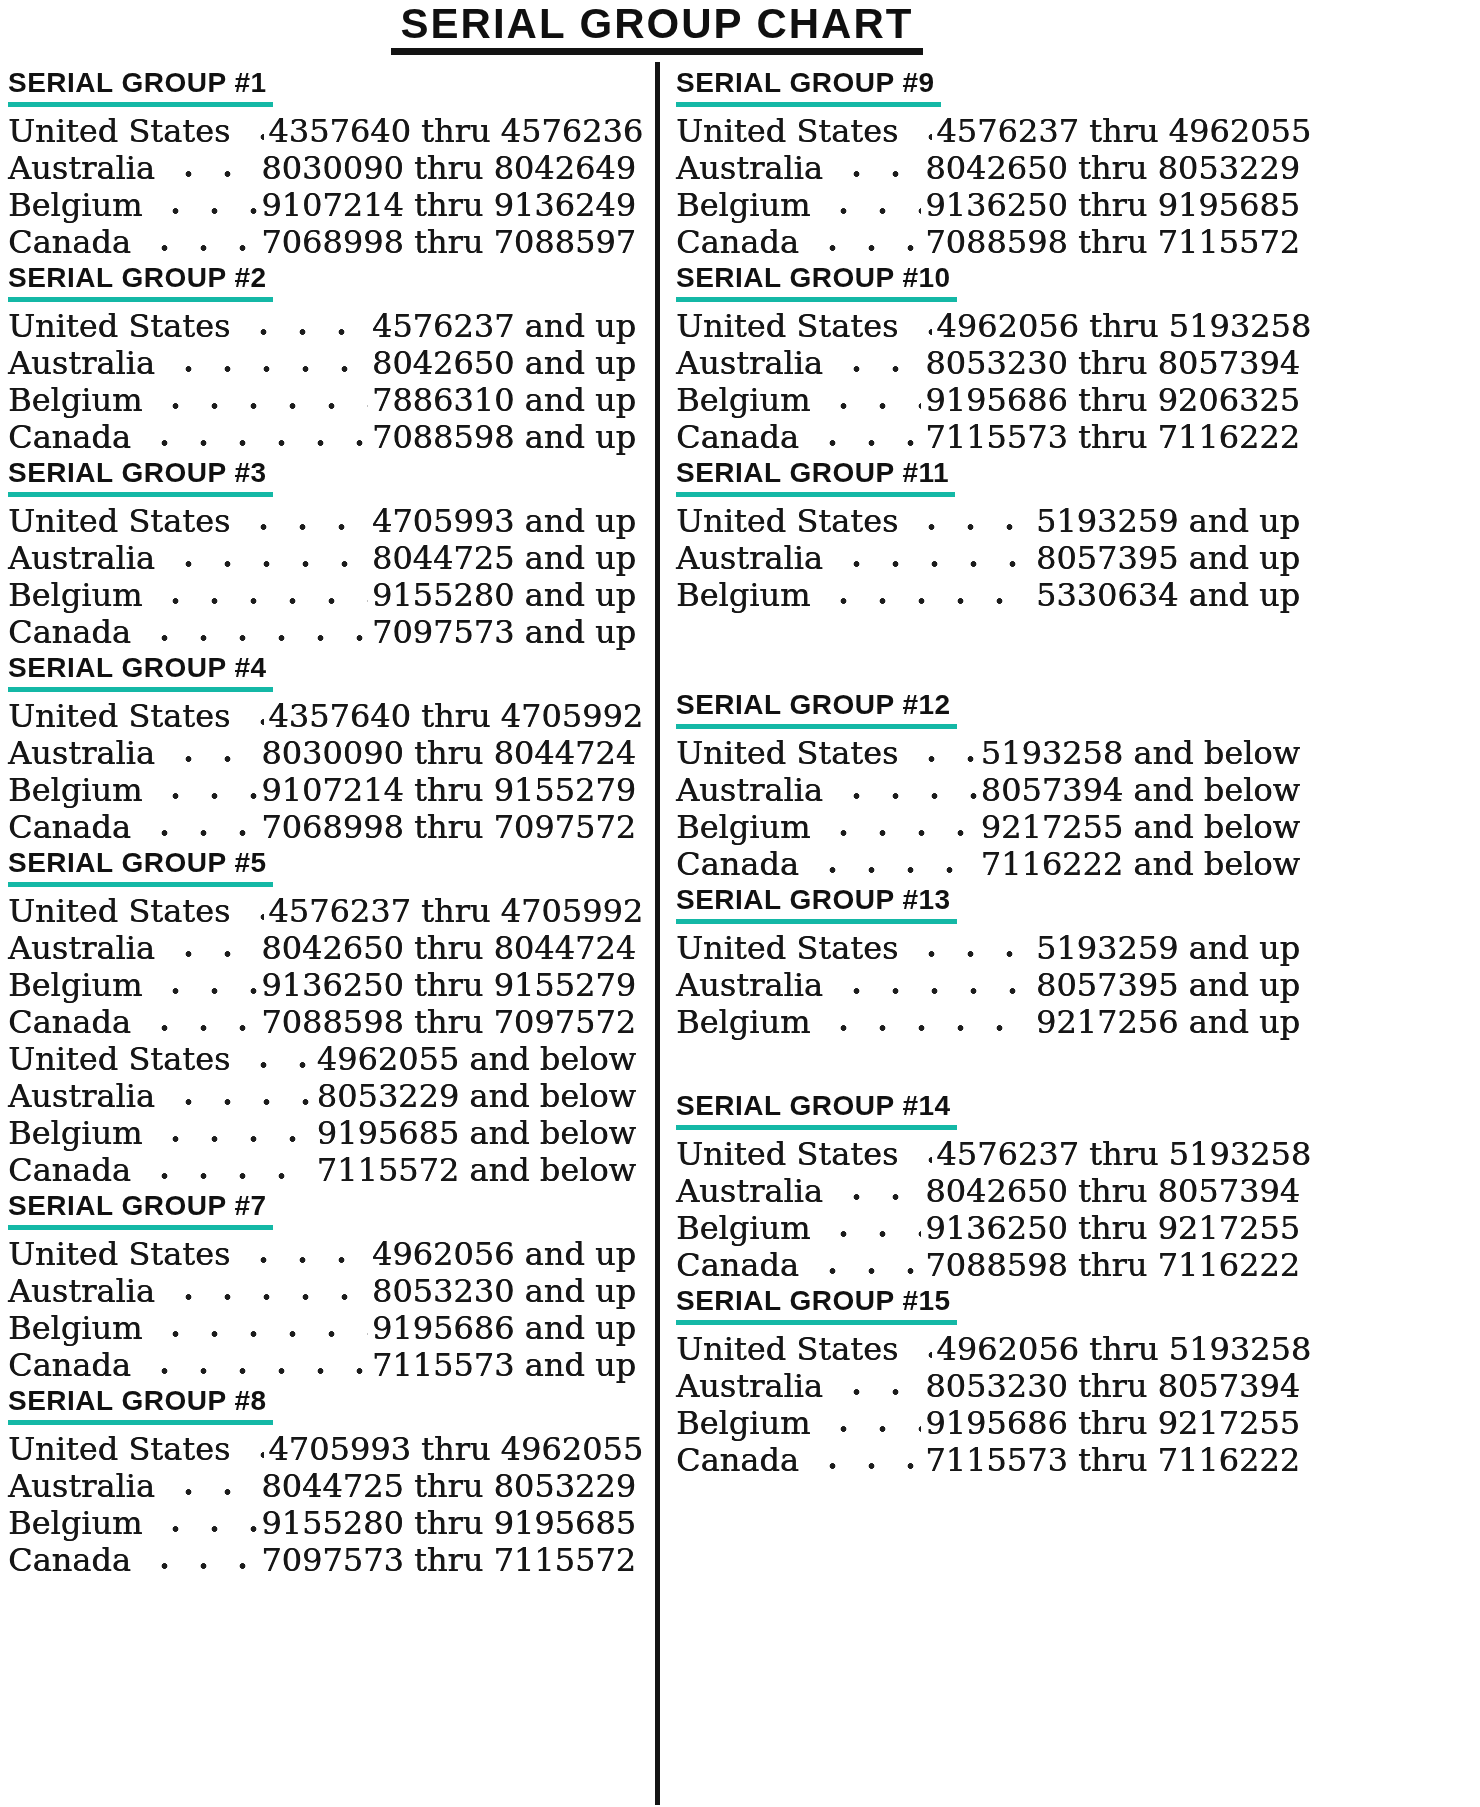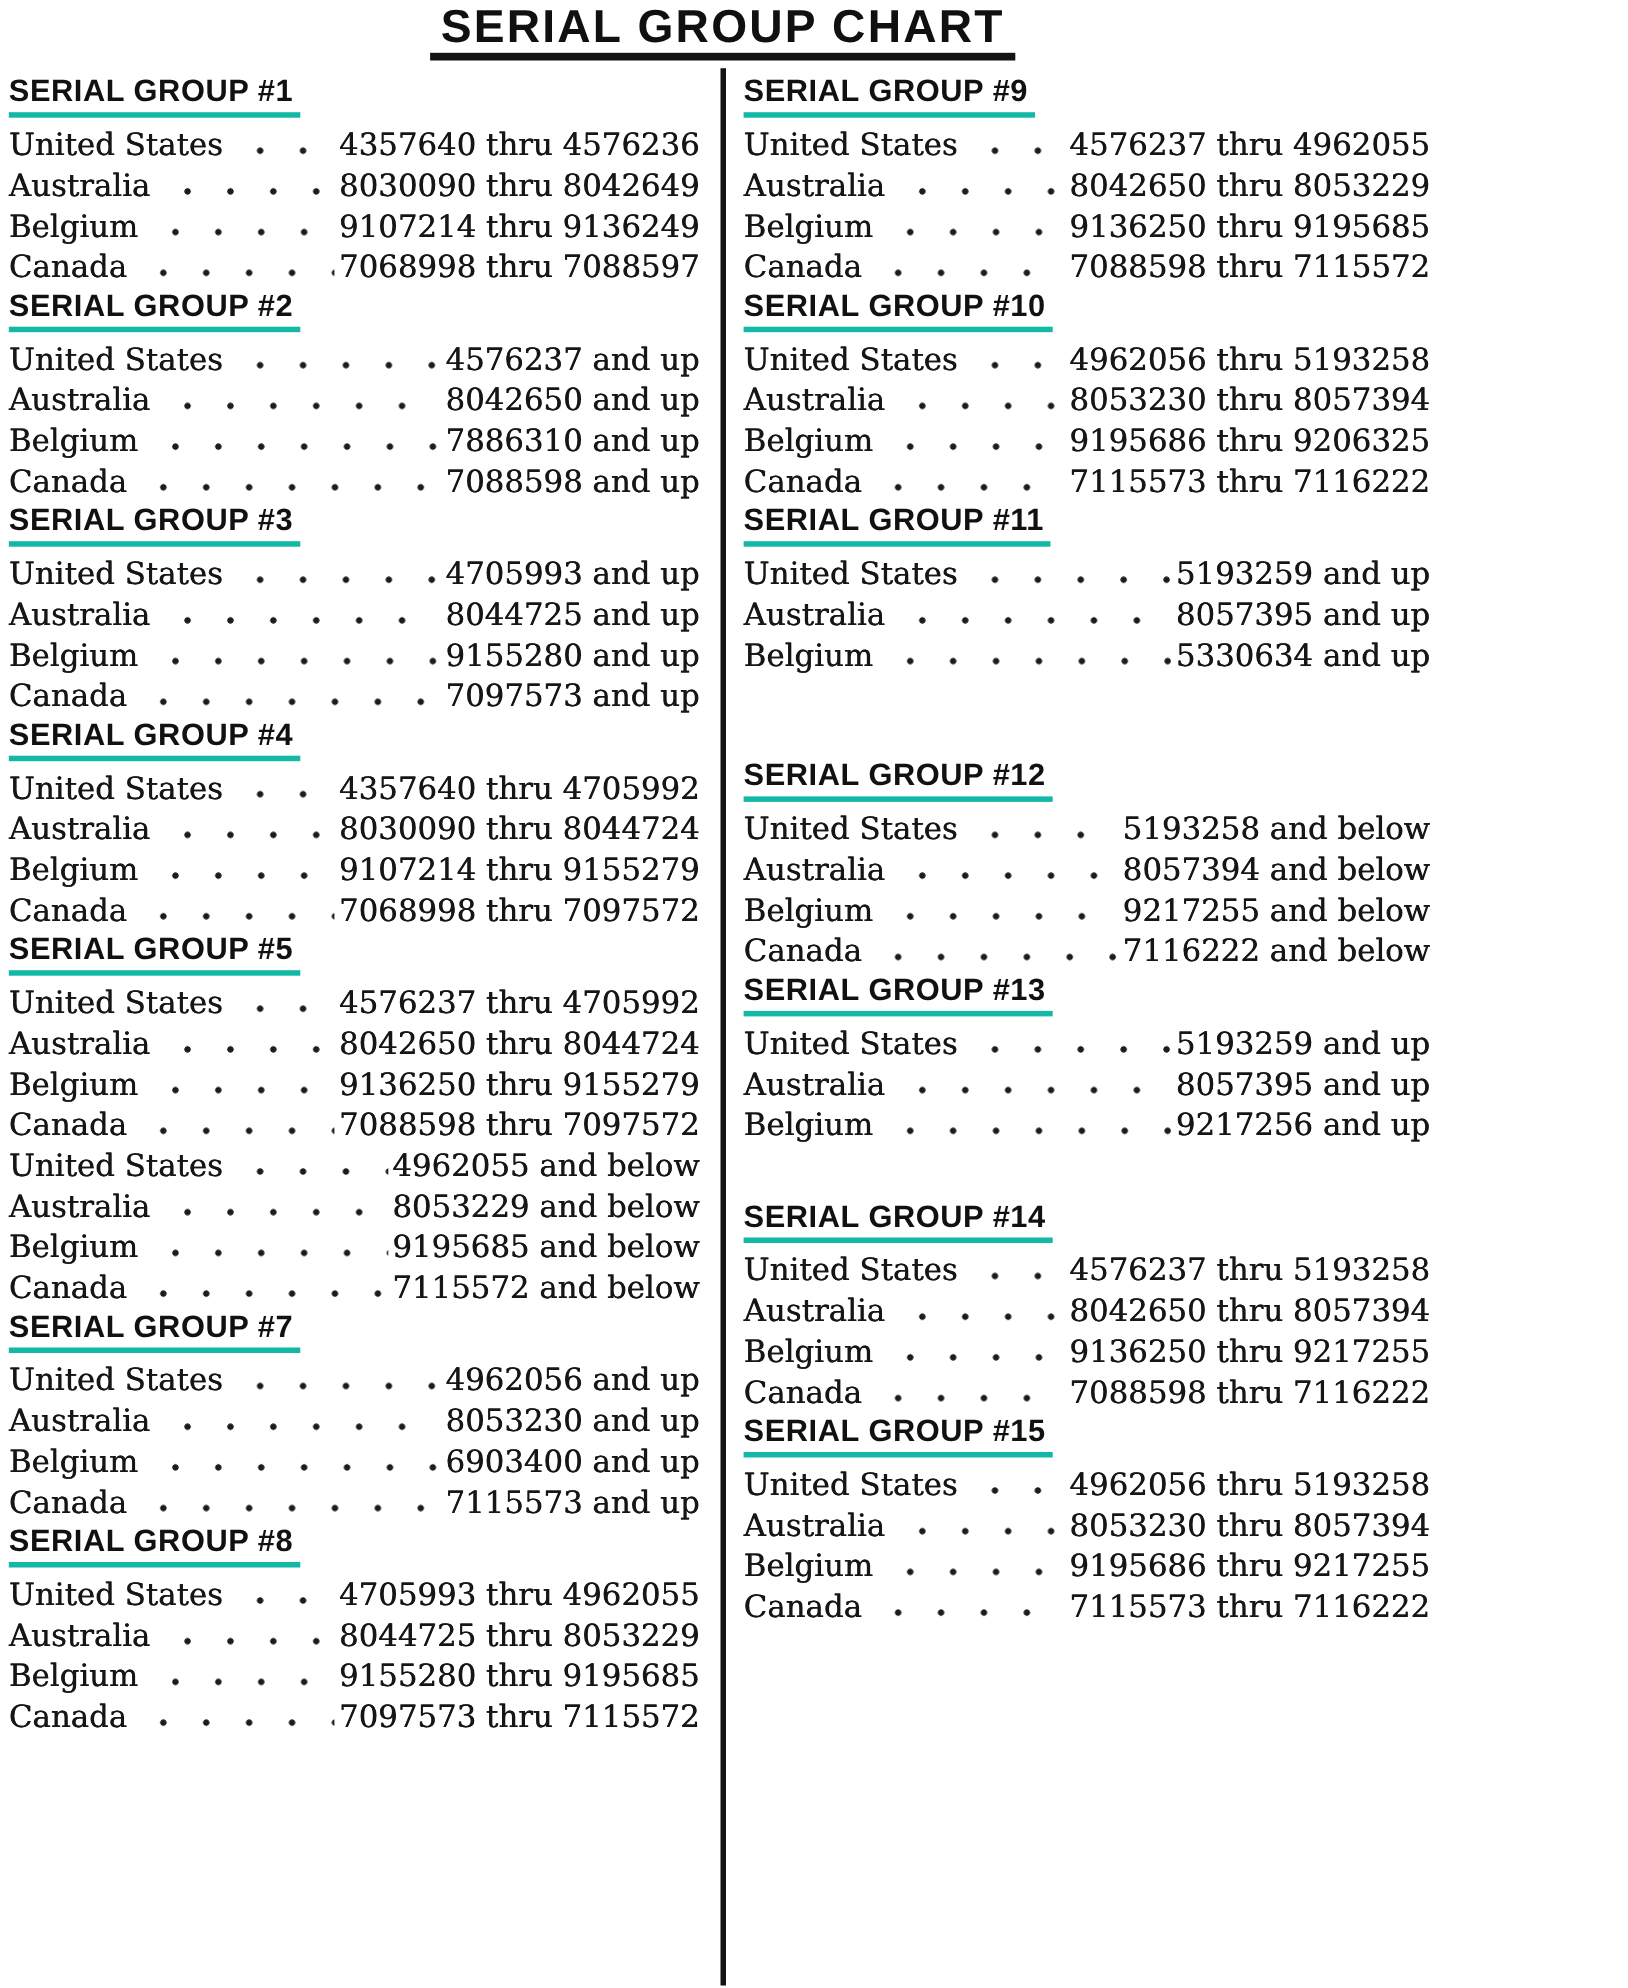--- a/index.html
+++ b/index.html
@@ -84,21 +84,21 @@
     border-bottom: 5px solid #14b8a6;
     padding: 0 6px 3px 0;
     margin-bottom: 6px;
     white-space: nowrap;
   }
   .rows { }
   .srow {
     display: flex;
     align-items: stretch;
     line-height: 37px;
-    font-size: 28px;
+    font-size: 32px;
     white-space: nowrap;
     text-shadow: 0.4px 0 0 currentColor;
   }
   .country {
     flex: 0 0 auto;
   }
   .leader {
     flex: 1 1 auto;
     min-width: 20px;
     margin: 0 4px 0 14px;
@@ -264,21 +264,21 @@
                 <span class="range">4962056 and up</span>
               </div>
               <div class="srow">
                 <span class="country">Australia</span>
                 <span class="leader"></span>
                 <span class="range">8053230 and up</span>
               </div>
               <div class="srow">
                 <span class="country">Belgium</span>
                 <span class="leader"></span>
-                <span class="range">6903400 and up</span>
+                <span class="range">9195686 and up</span>
               </div>
               <div class="srow">
                 <span class="country">Canada</span>
                 <span class="leader"></span>
                 <span class="range">7115573 and up</span>
               </div>
             </div></div>
           <div class="group"><div class="group-heading">SERIAL GROUP #8</div><div class="rows">
               <div class="srow">
                 <span class="country">United States</span>

